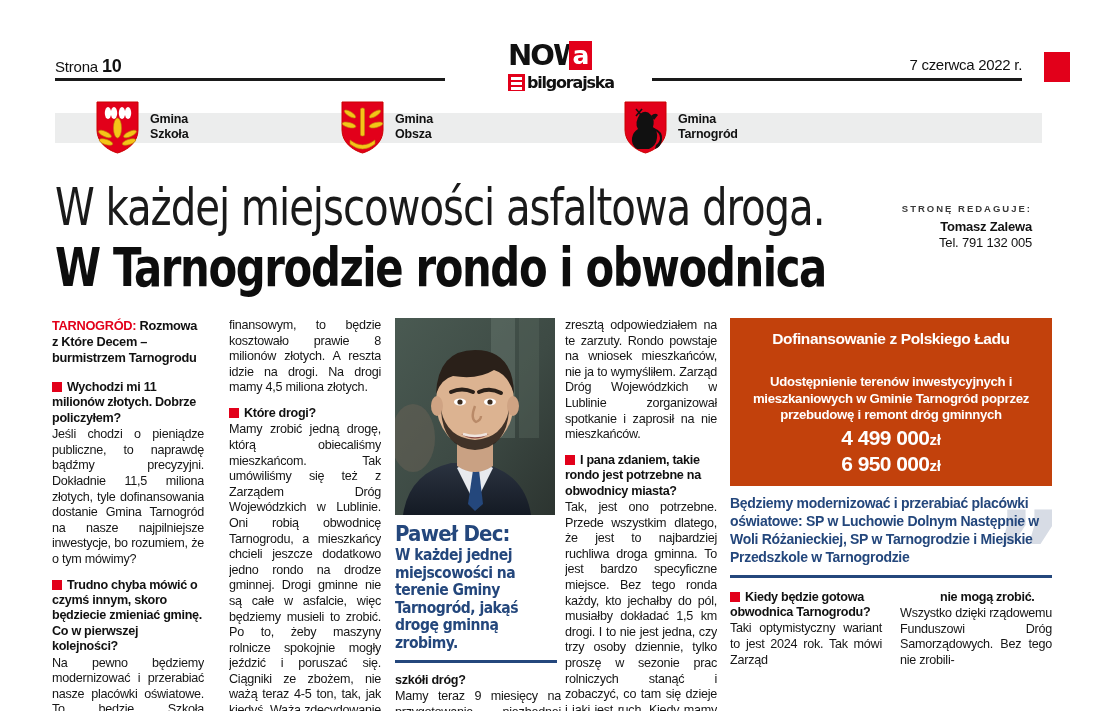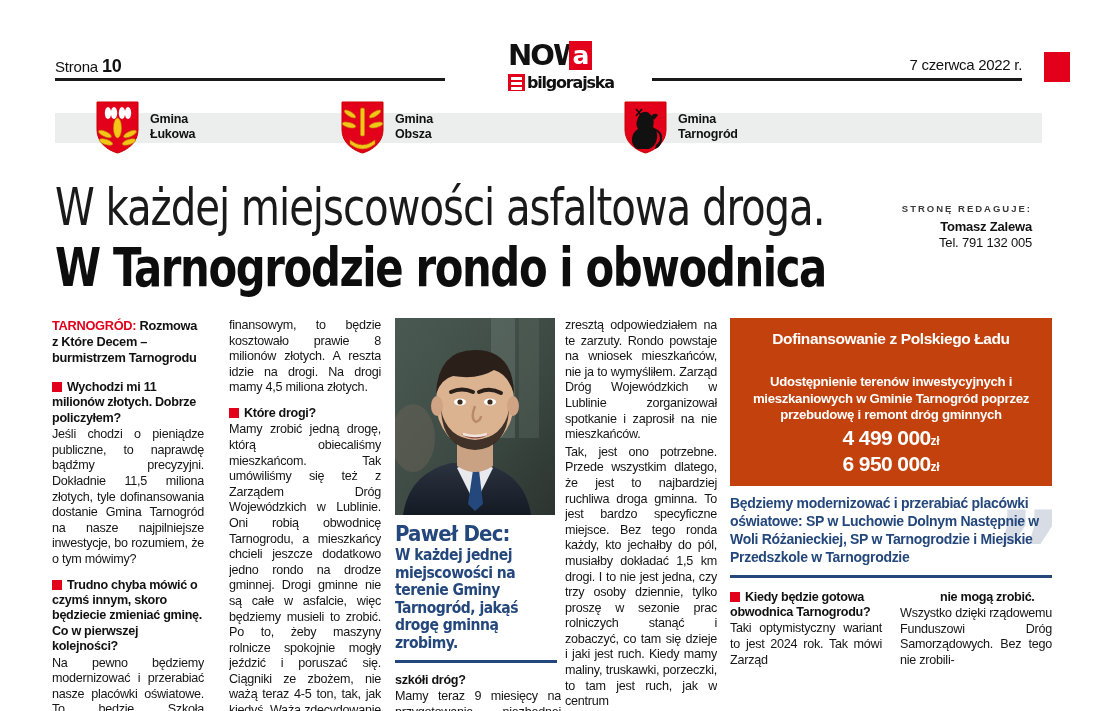--- a/index.html
+++ b/index.html
@@ -185,21 +185,21 @@
   .bb-title {
     font-size: 15.5px; font-weight: 700; letter-spacing: -0.4px; line-height: 19px;
   }
   .bb-desc {
     font-size: 13.2px; font-weight: 700; line-height: 16.5px;
     letter-spacing: -0.3px; margin-top: 26px;
   }
   .bb-amount {
     font-size: 21px; font-weight: 700; letter-spacing: -0.6px; margin-top: 2px;
   }
-  .bb-amount .zl { font-size: 12px; letter-spacing: -0.2px; }
+  .bb-amount .zl { font-size: 15px; letter-spacing: -0.2px; }
 
   .navy-note {
     position: relative; width: 322px; margin-top: 8px;
     border-bottom: 3px solid #24477c; padding-bottom: 9px;
     overflow: hidden;
   }
   .navy-note-text {
     position: relative; z-index: 2;
     font-size: 14px; font-weight: 700; color: #24477c;
     line-height: 18px; letter-spacing: -0.3px;
@@ -261,21 +261,21 @@
             <ellipse cx="22.5" cy="28" rx="4" ry="10"></ellipse>
             <ellipse cx="10" cy="34" rx="7" ry="2.6" transform="rotate(25 10 34)"></ellipse>
             <ellipse cx="35" cy="34" rx="7" ry="2.6" transform="rotate(-25 35 34)"></ellipse>
             <ellipse cx="11" cy="42" rx="7" ry="2.6" transform="rotate(18 11 42)"></ellipse>
             <ellipse cx="34" cy="42" rx="7" ry="2.6" transform="rotate(-18 34 42)"></ellipse>
           </g>
         </svg>
       </div>
       <div class="herb-label">
         <div>Gmina</div>
-        <div>Łukowa</div>
+        <div>Szkoła</div>
       </div>
     </div>
 
     <div class="herb-item" style="left:285px;">
       <div class="herb-shield">
         <svg width="45" height="54" viewBox="0 0 45 54">
           <path d="M2 2 H43 V30 C43 42 33 50 22.5 53 C12 50 2 42 2 30 Z" fill="#e2001a" stroke="#c00" stroke-width="1"></path>
           <g fill="#f5c518" stroke="#b8860b" stroke-width="0.6">
             <rect x="20.5" y="8" width="4" height="28" rx="1.5"></rect>
             <ellipse cx="10" cy="14" rx="6.5" ry="2.3" transform="rotate(32 10 14)"></ellipse>
@@ -407,20 +407,23 @@
         <div class="quote-name">Paweł Dec:</div>
         <div class="quote-text">W każdej jednej miejscowości na terenie Gminy Tarnogród, jakąś drogę gminną zrobimy.</div>
       </div>
 
       <div class="qhead">szkółi dróg?</div>
       <div class="body-p">Mamy teraz 9 miesięcy na przygotowanie niezbędnej dokumentacji i wyłonienie</div>
     </div>
 
     <div class="col c4">
       <div class="body-p">zresztą odpowiedziałem na te zarzuty. Rondo powstaje na wniosek mieszkańców, nie ja to wymyśliłem. Zarząd Dróg Wojewódzkich w Lublinie zorganizował spotkanie i zaprosił na nie mieszkańców.</div>
+      <div class="qhead">
+        <span class="qbullet"></span><span>I pana zdaniem, takie rondo jest potrzebne na obwodnicy miasta?</span>
+      </div>
       <div class="body-p">Tak, jest ono potrzebne. Przede wszystkim dlatego, że jest to najbardziej ruchliwa droga gminna. To jest bardzo specyficzne miejsce. Bez tego ronda każdy, kto jechałby do pól, musiałby dokładać 1,5 km drogi. I to nie jest jedna, czy trzy osoby dziennie, tylko proszę w sezonie prac rolniczych stanąć i zobaczyć, co tam się dzieje i jaki jest ruch. Kiedy mamy maliny, truskawki, porzeczki, to tam jest ruch, jak w centrum</div>
     </div>
 
     <div class="col c5">
       <div class="bluebox">
         <div class="bb-title">Dofinansowanie z Polskiego Ładu</div>
         <div class="bb-desc">Udostępnienie terenów inwestycyjnych i mieszkaniowych w Gminie Tarnogród poprzez przebudowę i remont dróg gminnych</div>
         <div class="bb-amount">
           <span>4 499 000</span><span class="zl">zł</span>
         </div>

